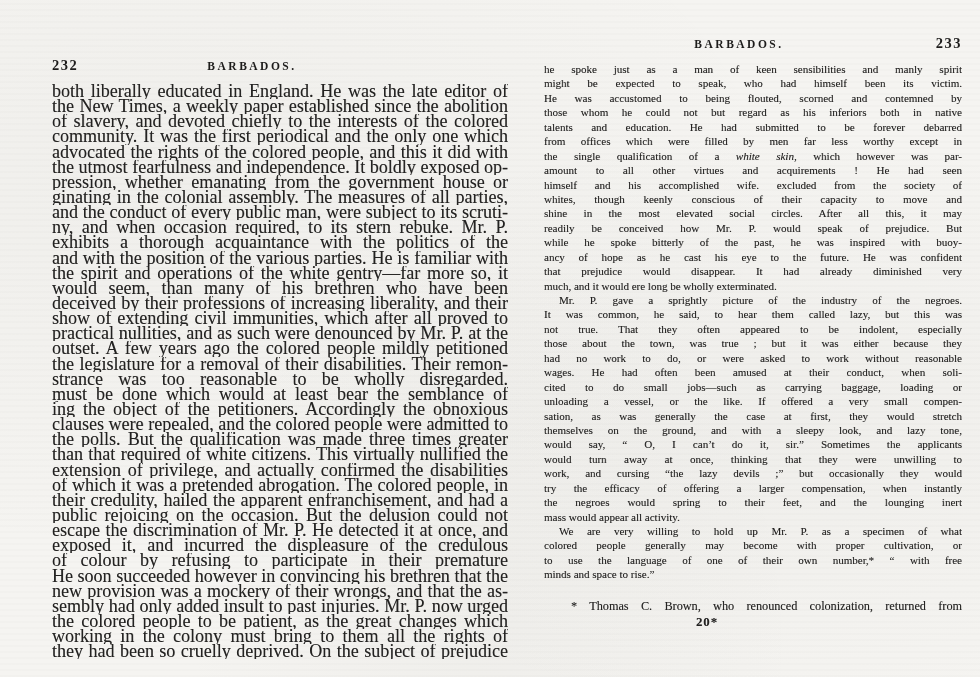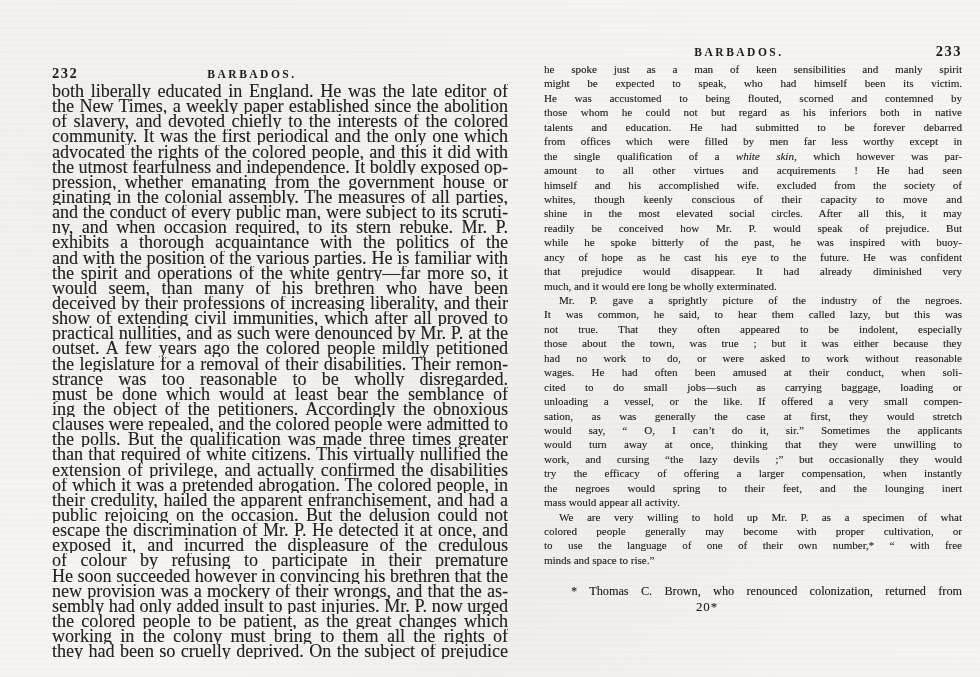--- a/index.html
+++ b/index.html
@@ -21,21 +21,21 @@
   .page { position:absolute; }
   .page-left  { left:52px;  top:57px; width:456px; }
   .page-right { left:544px; top:35px; width:418px; }
 
   .pagehead {
     display:flex; align-items:baseline;
     height:16px;
   }
   .folio {
     font-size:14.5px; font-weight:bold; letter-spacing:1.5px;
-    width:52px; color:#1d1c1b;margin-top:8px;
+    width:52px; color:#1d1c1b;
   }
   .folio.right { text-align:right; }
   .running {
     flex:1; text-align:center;
     font-size:11.5px; font-weight:bold; letter-spacing:2.5px;
     color:#1d1c1b;
   }
   .page-right .running { transform:translateX(-14px); }
   .page-left  .running { transform:translateX(-28px); }
 
@@ -60,21 +60,21 @@
     font-size:12.2px; line-height:14px;
     text-indent:27px;
     text-align:justify; text-align-last:justify;
     overflow:hidden; height:14px;
     text-shadow:0.3px 0.3px 0 rgba(35,34,33,0.35);
     color:#232221;
   }
   .signature {
     margin-top:2px;
     text-align:center;
-    font-size:12.8px; font-weight:normal; letter-spacing:1px;
+    font-size:12.8px; font-weight:bold; letter-spacing:1px;
     transform:translateX(-46px);
     text-shadow:0.3px 0.3px 0 rgba(35,34,33,0.35);
     color:#232221;
   }
 </style>
 </head>
 <body>
 
 <div class="scan">
 
@@ -151,20 +151,21 @@
         <div class="tline pe">much, and it would ere long be wholly exterminated.</div>
         <div class="tline ps">Mr. P. gave a sprightly picture of the industry of the negroes.</div>
         <div class="tline">It was common, he said, to hear them called lazy, but this was</div>
         <div class="tline">not true. That they often appeared to be indolent, especially</div>
         <div class="tline">those about the town, was true ; but it was either because they</div>
         <div class="tline">had no work to do, or were asked to work without reasonable</div>
         <div class="tline">wages. He had often been amused at their conduct, when soli-</div>
         <div class="tline">cited to do small jobs—such as carrying baggage, loading or</div>
         <div class="tline">unloading a vessel, or the like. If offered a very small compen-</div>
         <div class="tline">sation, as was generally the case at first, they would stretch</div>
+        <div class="tline">themselves on the ground, and with a sleepy look, and lazy tone,</div>
         <div class="tline">would say, “ O, I can’t do it, sir.” Sometimes the applicants</div>
         <div class="tline">would turn away at once, thinking that they were unwilling to</div>
         <div class="tline">work, and cursing “the lazy devils ;” but occasionally they would</div>
         <div class="tline">try the efficacy of offering a larger compensation, when instantly</div>
         <div class="tline">the negroes would spring to their feet, and the lounging inert</div>
         <div class="tline pe">mass would appear all activity.</div>
         <div class="tline ps">We are very willing to hold up Mr. P. as a specimen of what</div>
         <div class="tline">colored people generally may become with proper cultivation, or</div>
         <div class="tline">to use the language of one of their own number,* “ with free</div>
         <div class="tline pe">minds and space to rise.”</div>

